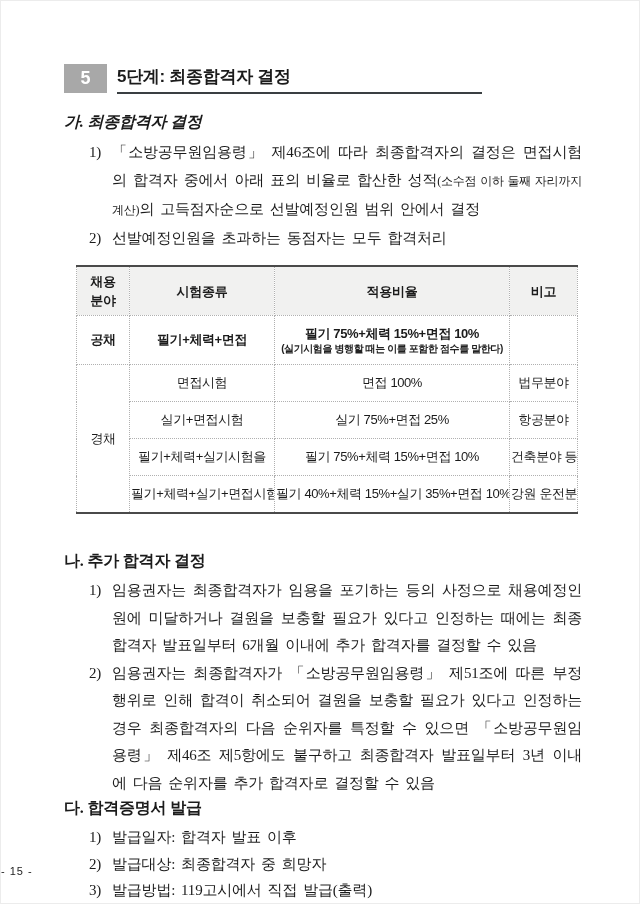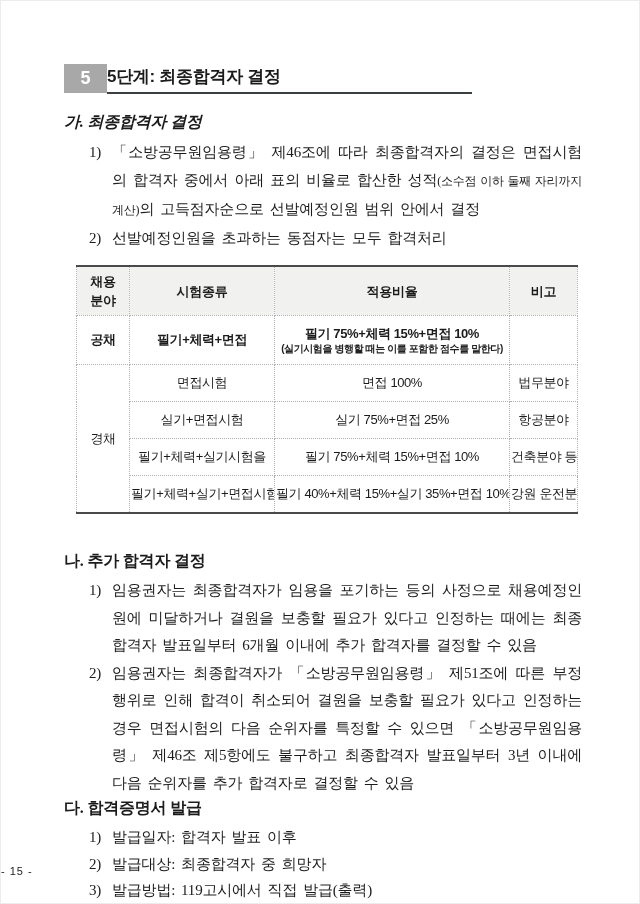--- a/index.html
+++ b/index.html
@@ -26,20 +26,21 @@
   .step-badge {
     width: 43px; height: 29px;
     background: #a8a8a8;
     color: #ffffff;
     font-family: "Liberation Sans", "DejaVu Sans", sans-serif;
     font-weight: bold; font-size: 18px;
     display: flex; align-items: center; justify-content: center;
     flex: 0 0 auto;
   }
   .step-title {
+    margin-left: 10px;
     font-family: "Liberation Sans", "DejaVu Sans", sans-serif;
     font-weight: bold; font-size: 17px;
     line-height: 26px;
     letter-spacing: -0.3px;
     border-bottom: 2px solid #3a3f42;
     width: 365px;
     padding-bottom: 2px;
     box-sizing: border-box;
   }
 
@@ -187,21 +188,21 @@
         </tr>
       </tbody>
     </table>
 
     <div class="sec-heading h-na">나. 추가 합격자 결정</div>
     <div class="olist na-list">
       <div class="li">
         <span class="num">1)</span><span>임용권자는 최종합격자가 임용을 포기하는 등의 사정으로 채용예정인원에 미달하거나 결원을 보충할 필요가 있다고 인정하는 때에는 최종합격자 발표일부터 6개월 이내에 추가 합격자를 결정할 수 있음</span>
       </div>
       <div class="li">
-        <span class="num">2)</span><span>임용권자는 최종합격자가 「소방공무원임용령」 제51조에 따른 부정행위로 인해 합격이 취소되어 결원을 보충할 필요가 있다고 인정하는 경우 면접시험의 다음 순위자를 특정할 수 있으면 「소방공무원임용령」 제46조 제5항에도 불구하고 최종합격자 발표일부터 3년 이내에 다음 순위자를 추가 합격자로 결정할 수 있음</span>
+        <span class="num">2)</span><span>임용권자는 최종합격자가 「소방공무원임용령」 제51조에 따른 부정행위로 인해 합격이 취소되어 결원을 보충할 필요가 있다고 인정하는 경우 최종합격자의 다음 순위자를 특정할 수 있으면 「소방공무원임용령」 제46조 제5항에도 불구하고 최종합격자 발표일부터 3년 이내에 다음 순위자를 추가 합격자로 결정할 수 있음</span>
       </div>
     </div>
 
     <div class="sec-heading h-da">다. 합격증명서 발급</div>
     <div class="olist da-list">
       <div class="li">
         <span class="num">1)</span><span>발급일자: 합격자 발표 이후</span>
       </div>
       <div class="li">
         <span class="num">2)</span><span>발급대상: 최종합격자 중 희망자</span>

